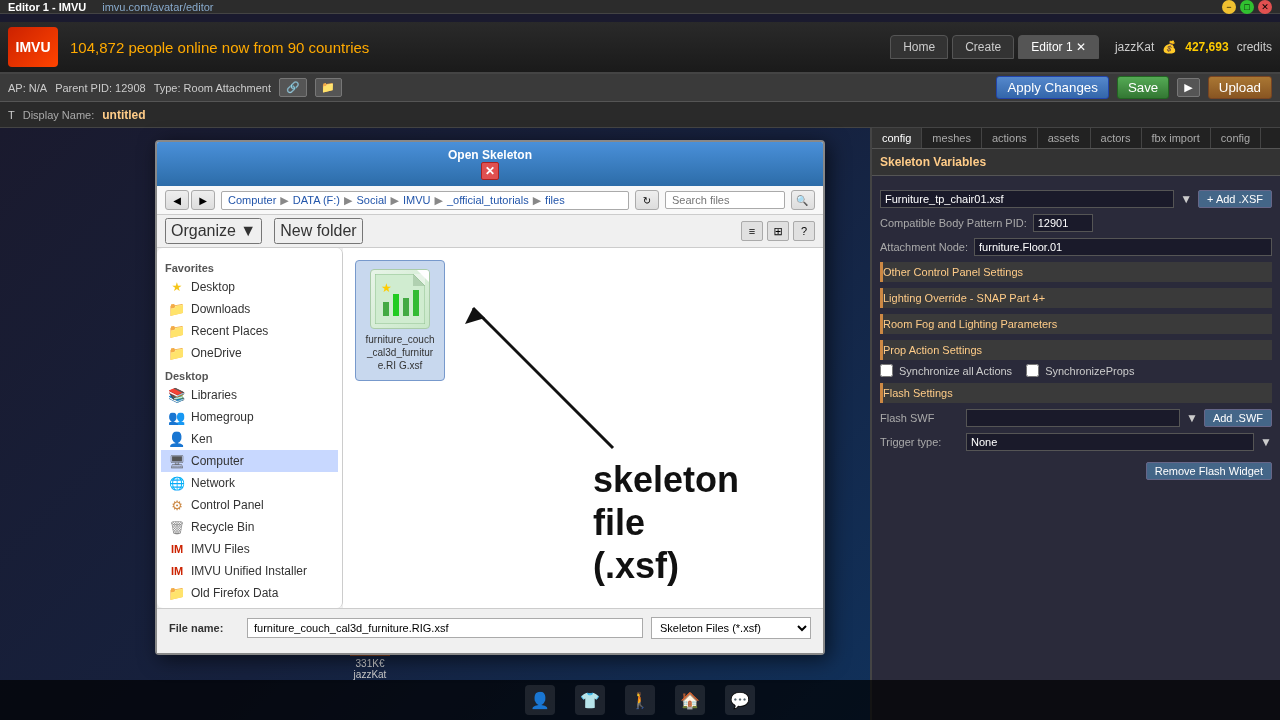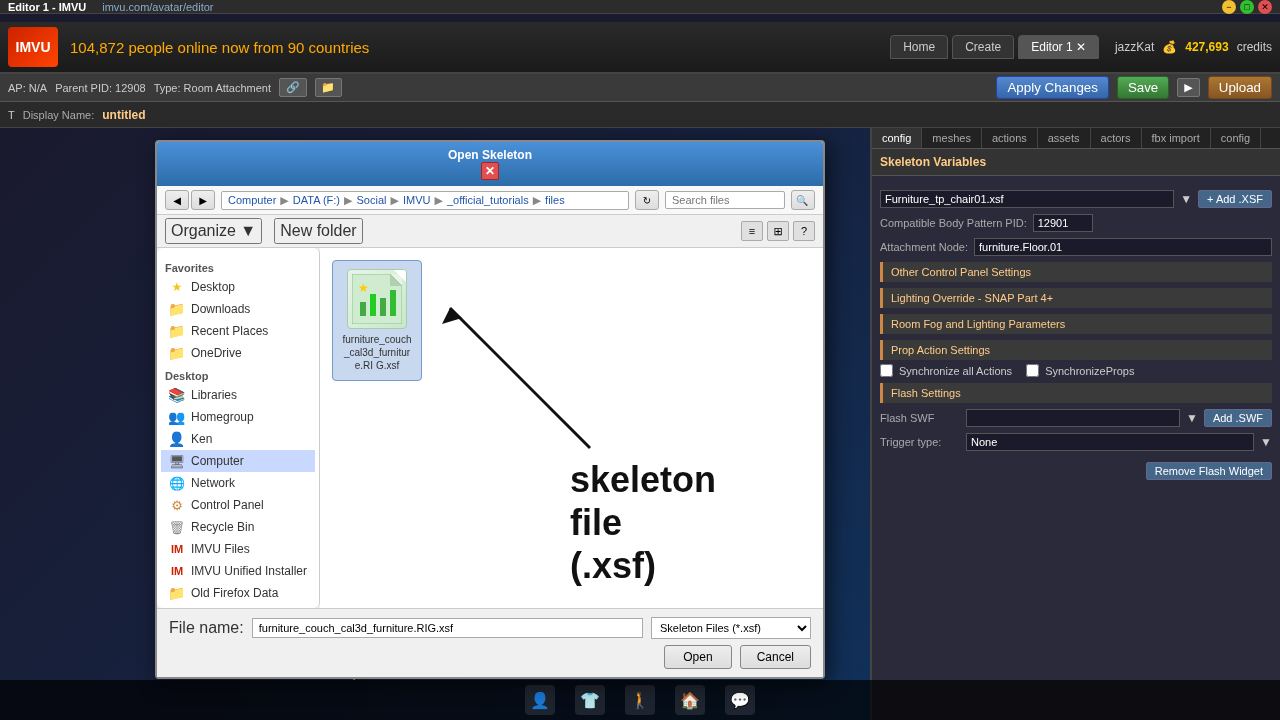--- a/index.html
+++ b/index.html
@@ -210,21 +210,21 @@
       border: 1px solid #668;
       font-size: 11px;
       cursor: pointer;
       border-radius: 2px;
     }
 
     .section-header {
       background: #3a3a3a;
       color: #ffcc88;
       font-size: 11px;
-      padding: 4px 8px;
+      padding: 4px 0;
       margin: 6px 0 4px 0;
       border-left: 3px solid #cc8844;
     }
 
     .checkbox-row {
       display: flex;
       align-items: center;
       gap: 6px;
       margin: 4px 0;
       color: #ccc;
@@ -332,21 +332,21 @@
     }
 
     
     .dialog-body {
       display: flex;
       height: 360px;
     }
 
     
     .nav-tree {
-      width: 163px;
+      width: 186px;
       background: white;
       border-right: 1px solid #ccc;
       padding: 8px 4px;
       overflow-y: auto;
       border-radius: 6px;
     }
     .tree-section-label {
       color: #555;
       font-size: 11px;
       font-weight: bold;
@@ -429,21 +429,21 @@
       background: #f0f0f0;
       border-top: 1px solid #ccc;
       padding: 8px 12px;
     }
     .filename-row {
       display: flex;
       align-items: center;
       gap: 8px;
       margin-bottom: 6px;
     }
-    .filename-label { color: #333; font-size: 16px; min-width: 70px; }
+    .filename-label { color: #333; font-size: 11px; min-width: 70px; font-weight: bold; }
     .filename-input {
       flex: 1;
       padding: 3px 6px;
       border: 1px solid #aaa;
       font-size: 11px;
       background: white;
     }
     .filetype-select {
       width: 160px;
       padding: 3px 4px;
@@ -747,24 +747,20 @@
   </div>
 
   <div class="dialog-bottom">
     <div class="filename-row">
       <span class="filename-label">File name:</span>
       <input class="filename-input" value="furniture_couch_cal3d_furniture.RIG.xsf" style="">
       <select class="filetype-select">
         <option>Skeleton Files (*.xsf)</option>
       </select>
     </div>
-    <div class="dialog-actions">
-      <button class="open-btn">Open</button>
-      <button class="cancel-btn">Cancel</button>
-    </div>
   </div>
 </div>
 
 <div style="position:absolute;bottom:40px;left:350px;display:flex;flex-direction:column;align-items:center;">
   <div style="width:40px;height:55px;background:linear-gradient(180deg,#aa7744,#884422);border-radius:6px 6px 0 0;position:relative;">
     <div style="position:absolute;top:-20px;left:8px;width:24px;height:24px;background:#cc8855;border-radius:50%;border:2px solid #aa6633;"></div>
   </div>
   <div style="color:#ccc;font-size:10px;margin-top:2px;">331K€</div>
   <div style="color:#ccc;font-size:10px;">jazzKat</div>
 </div>

